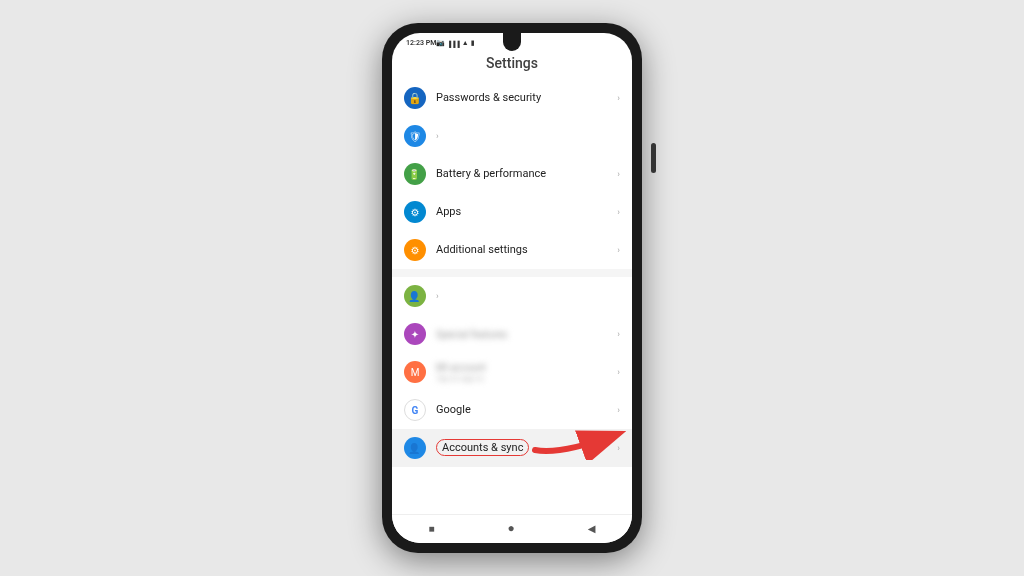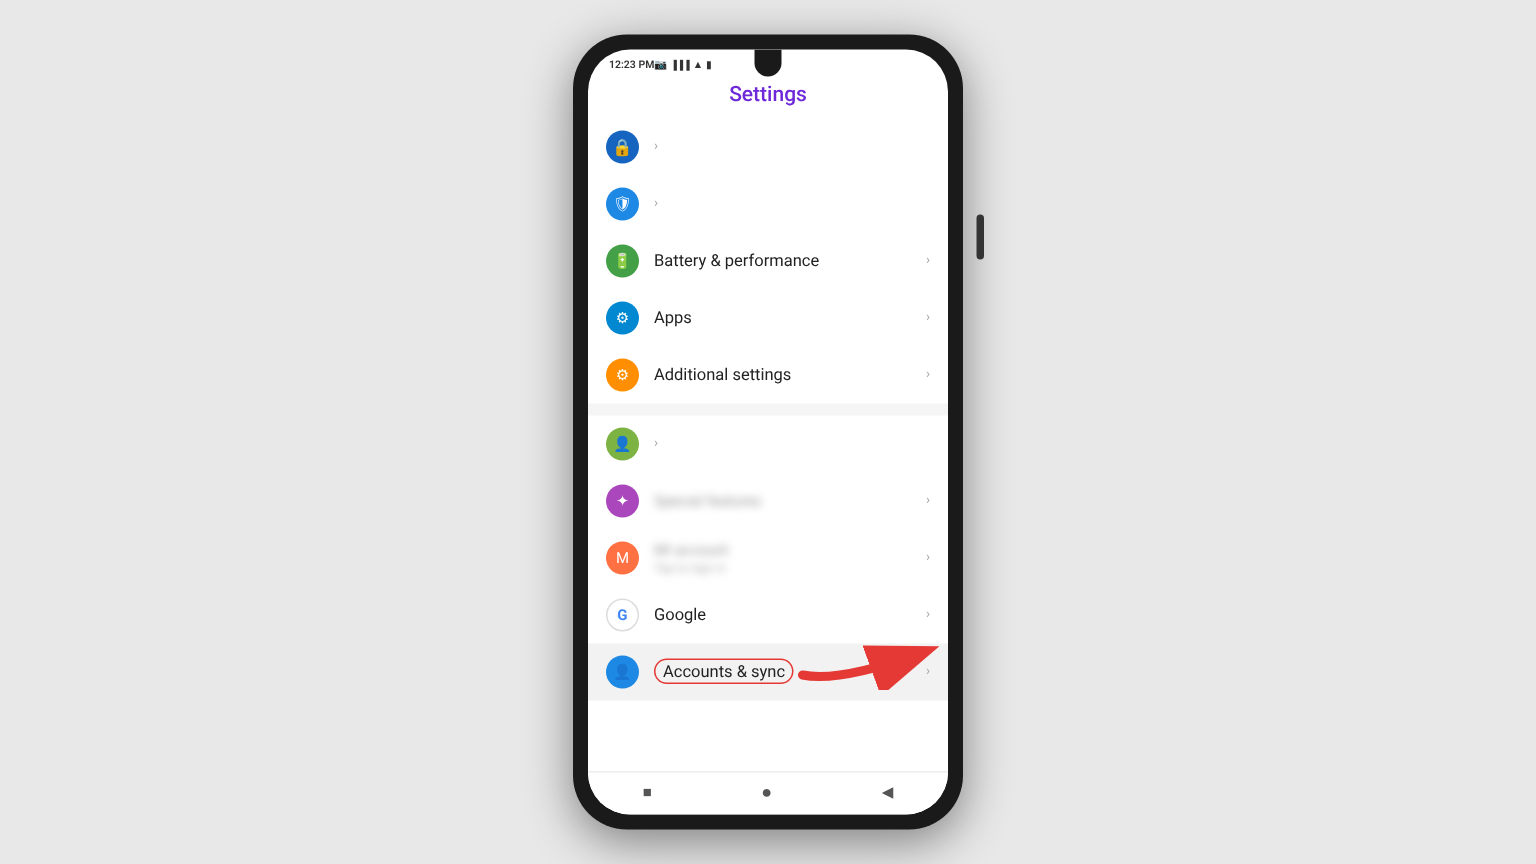--- a/index.html
+++ b/index.html
@@ -72,21 +72,21 @@
     .screen-content {
       flex: 1;
       overflow: hidden;
       display: flex;
       flex-direction: column;
     }
     .page-title {
       text-align: center;
       font-size: 14px;
       font-weight: 500;
-      color: #6d28d9;
+      color: #404040;
       padding: 6px 0 8px 0;
     }
     .settings-list {
       flex: 1;
       overflow: hidden;
     }
     .settings-item {
       display: flex;
       align-items: center;
       padding: 8px 12px;
@@ -176,20 +176,21 @@
         </span>
       </div>
 
       <div class="screen-content">
         <div class="page-title">Settings</div>
 
         <div class="settings-list">
 
           <div class="settings-item">
             <div class="item-icon icon-lock">🔒</div>
+            <span class="item-text">Passwords &amp; security</span>
             <span class="item-chevron">›</span>
           </div>
 
           <div class="settings-item">
             <div class="item-icon icon-shield" style="background:#1e88e5; color:white; font-size:10px;">🛡</div>
             <span class="item-chevron">›</span>
           </div>
 
           <div class="settings-item">
             <div class="item-icon" style="background:#43a047; color:white; font-size:10px;">🔋</div>

